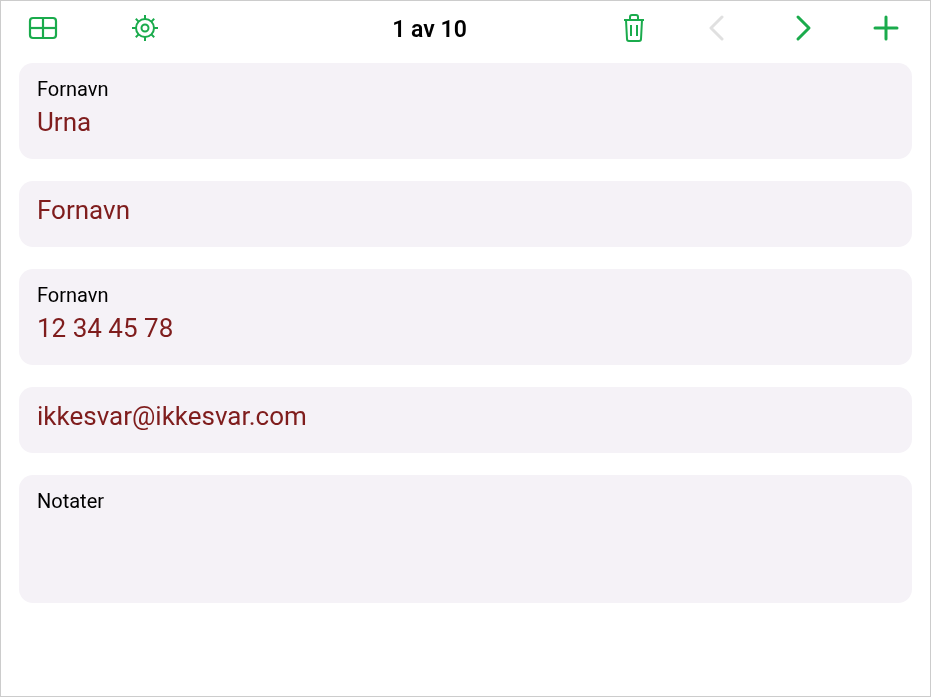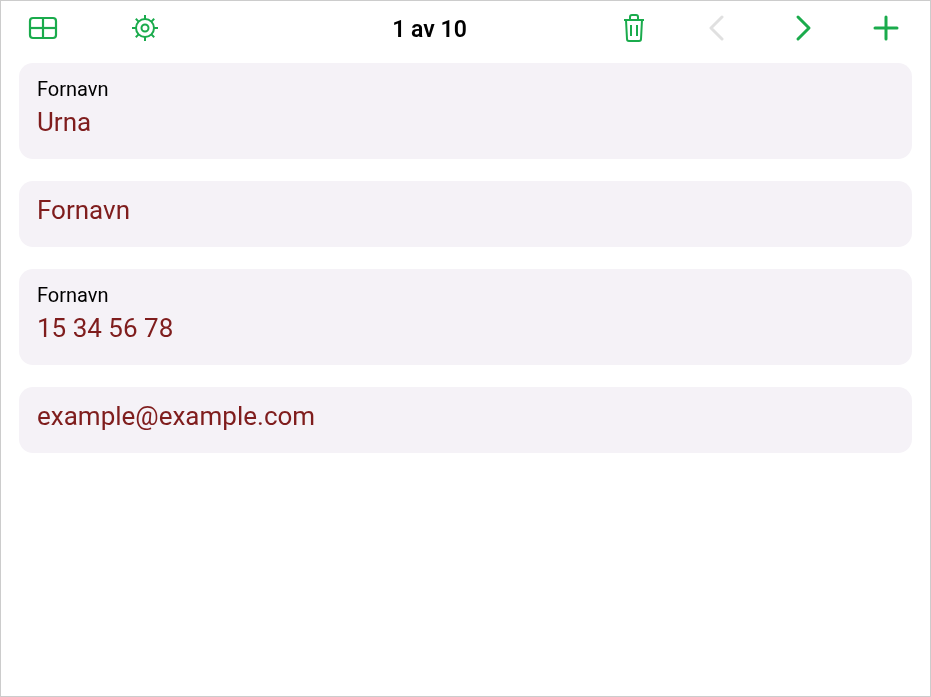--- a/index.html
+++ b/index.html
@@ -157,18 +157,22 @@
 <div class="content">
   <div class="field-card">
     <div class="field-label">Fornavn</div>
     <div class="field-value">Urna</div>
   </div>
   <div class="field-card">
     <div class="field-value">Fornavn</div>
   </div>
   <div class="field-card">
     <div class="field-label">Fornavn</div>
-    <div class="field-value">15 34 56 78</div>
+    <div class="field-value">12 34 45 78</div>
   </div>
   <div class="field-card">
-    <div class="field-value">example@example.com</div>
+    <div class="field-value">ikkesvar@ikkesvar.com</div>
+  </div>
+  <div class="field-card notes">
+    <div class="field-label">Notater</div>
+    <div class="field-value"></div>
   </div>
 </div>
 
 </body></html>

